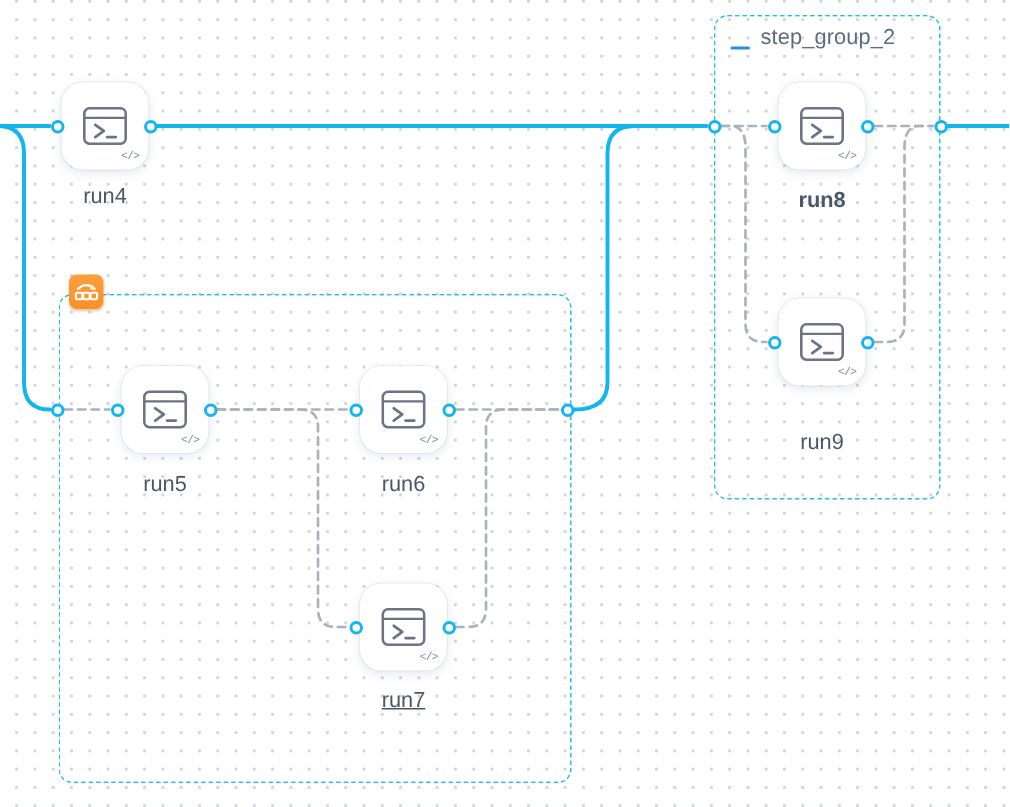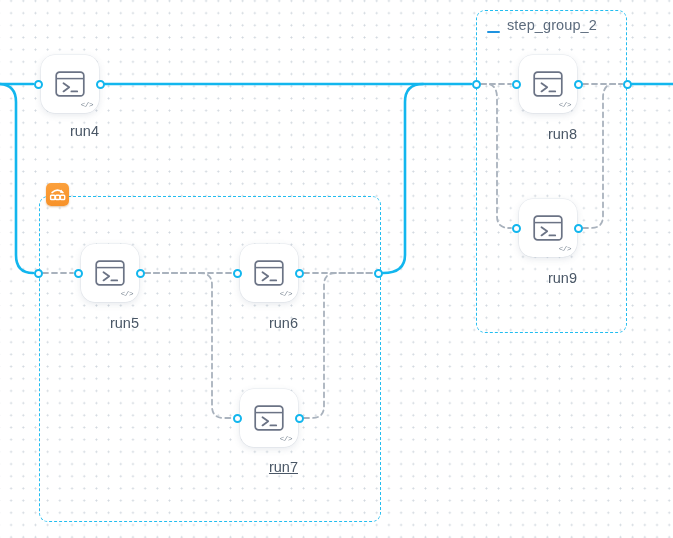--- a/index.html
+++ b/index.html
@@ -87,21 +87,21 @@
     line-height: 1;
     color: #7b8794;
     font-family: "Liberation Mono", monospace;
     letter-spacing: -0.4px;
   }
   .node-label {
     position: absolute;
     font-size: 14.5px;
     color: #4a5766;
     white-space: nowrap;
-    text-align: right;
+    text-align: center;
   }
   .port {
     position: absolute;
     width: 9px;
     height: 9px;
     border-radius: 50%;
     background: #ffffff;
     border: 2.4px solid #12b6ee;
     box-sizing: border-box;
     z-index: 5;
@@ -223,34 +223,34 @@
 
   <div class="node" style="left:519px; top:55px;">
     <svg class="term-icon" width="32" height="28" viewBox="0 0 32 28">
       <rect x="2.2" y="2.2" width="27.6" height="23.6" rx="3.4" fill="none" stroke="#6b7385" stroke-width="1.7"></rect>
       <line x1="2.2" y1="8.6" x2="29.8" y2="8.6" stroke="#6b7385" stroke-width="1.5"></line>
       <path d="M9.5 13.2 L15.2 17.3 L9.5 21.4" fill="none" stroke="#6b7385" stroke-width="1.8" stroke-linecap="round" stroke-linejoin="round"></path>
       <line x1="17.4" y1="21.4" x2="23.2" y2="21.4" stroke="#6b7385" stroke-width="1.8" stroke-linecap="round"></line>
     </svg>
     <span class="code-badge">&lt;/&gt;</span>
   </div>
-  <div class="node-label" style="left:519px; top:126px; width:58px;">run8</div>
+  <div class="node-label" style="left:519px; top:126px; width:58px;font-weight:bold;">run8</div>
   <div class="port" style="left:512px; top:80px;"></div>
   <div class="port" style="left:574px; top:80px;"></div>
 
   <div class="node" style="left:519px; top:199px;">
     <svg class="term-icon" width="32" height="28" viewBox="0 0 32 28">
       <rect x="2.2" y="2.2" width="27.6" height="23.6" rx="3.4" fill="none" stroke="#6b7385" stroke-width="1.7"></rect>
       <line x1="2.2" y1="8.6" x2="29.8" y2="8.6" stroke="#6b7385" stroke-width="1.5"></line>
       <path d="M9.5 13.2 L15.2 17.3 L9.5 21.4" fill="none" stroke="#6b7385" stroke-width="1.8" stroke-linecap="round" stroke-linejoin="round"></path>
       <line x1="17.4" y1="21.4" x2="23.2" y2="21.4" stroke="#6b7385" stroke-width="1.8" stroke-linecap="round"></line>
     </svg>
     <span class="code-badge">&lt;/&gt;</span>
   </div>
-  <div class="node-label" style="left:519px; top:270px; width:58px;">run9</div>
+  <div class="node-label" style="left:519px; top:287px; width:58px;">run9</div>
   <div class="port" style="left:512px; top:224px;"></div>
   <div class="port" style="left:574px; top:224px;"></div>
 
   <div class="port" style="left:34px; top:269px;"></div>
   <div class="port" style="left:374px; top:269px;"></div>
   <div class="port" style="left:472px; top:80px;"></div>
   <div class="port" style="left:623px; top:80px;"></div>
 
 </div>
 

